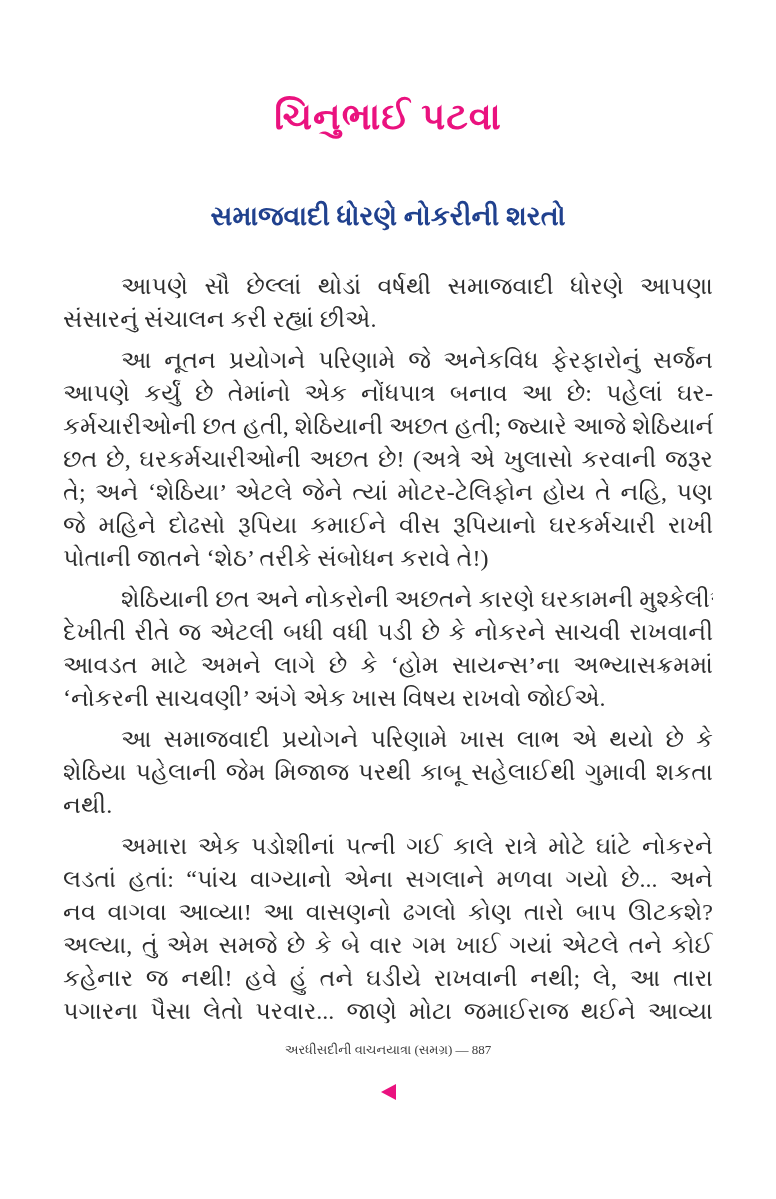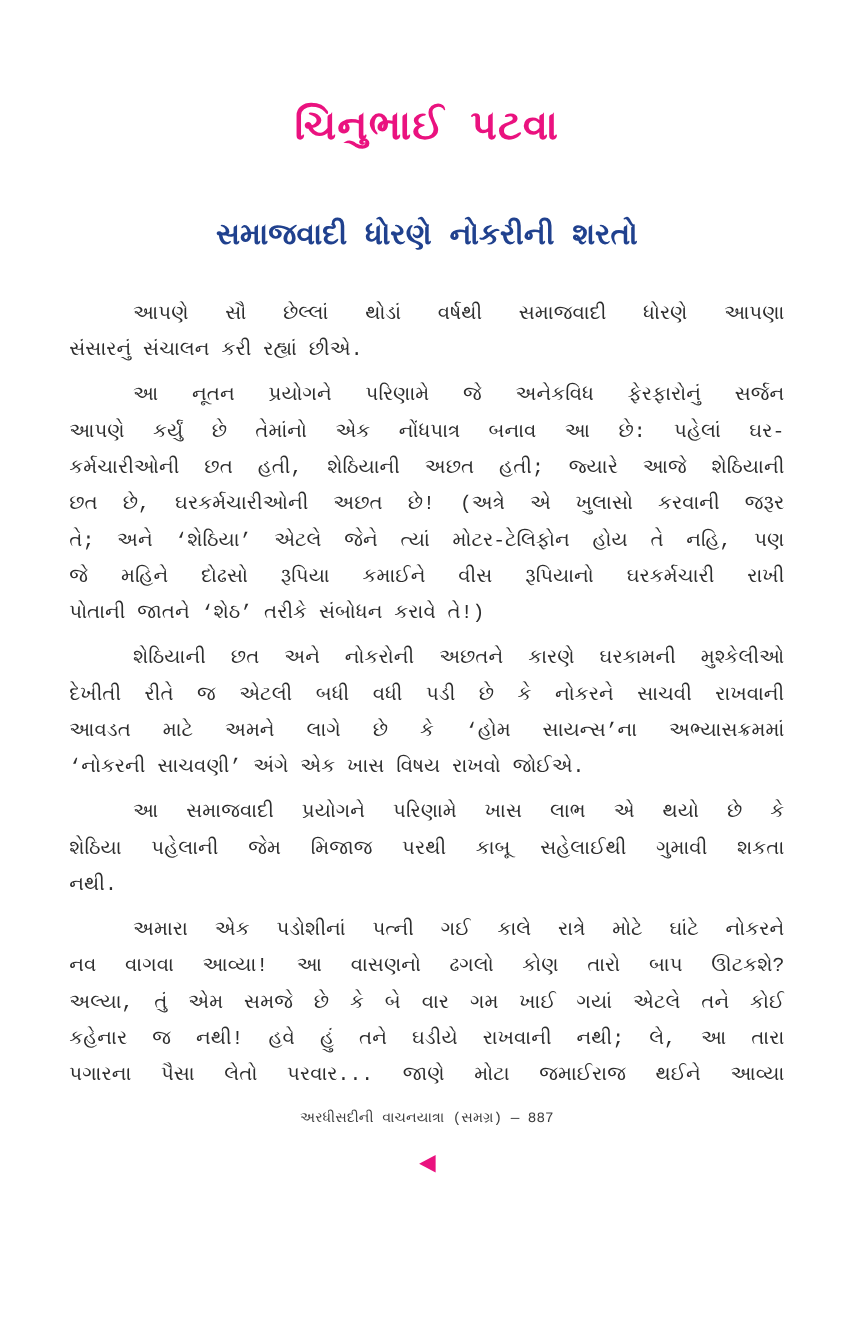--- a/index.html
+++ b/index.html
@@ -5,21 +5,21 @@
   html, body {
     margin: 0;
     padding: 0;
     background: #ffffff;
   }
   .page {
     position: relative;
     width: 776px;
     height: 1199px;
     background: #ffffff;
-    font-family: Liberation Mono, monospace;
+    font-family: Liberation Serif, serif;
     overflow: hidden;
   }
   .author-title {
     margin: 0;
     padding-top: 96px;
     text-align: center;
     font-size: 37px;
     line-height: 42px;
     font-weight: bold;
     color: #ea127f;
@@ -31,21 +31,21 @@
     text-align: center;
     font-size: 27px;
     line-height: 40px;
     font-weight: bold;
     color: #20418e;
   }
   .body-text {
     margin: 34px 63px 0 63px;
     width: 650px;
     color: #2d2d2d;
-    font-size: 18px;
+    font-size: 24px;
   }
   .para {
     margin: 0 0 8px 0;
   }
   .para:last-child { margin-bottom: 0; }
   .line {
     line-height: 33px;
     height: 33px;
     overflow: hidden;
     text-align: justify;
@@ -107,20 +107,21 @@
         <div class="line">આવડત માટે અમને લાગે છે કે ‘હોમ સાયન્સ’ના અભ્યાસક્રમમાં</div>
         <div class="line last">‘નોકરની સાચવણી’ અંગે એક ખાસ વિષય રાખવો જોઈએ.</div>
       </div>
       <div class="para">
         <div class="line first">આ સમાજવાદી પ્રયોગને પરિણામે ખાસ લાભ એ થયો છે કે</div>
         <div class="line">શેઠિયા પહેલાની જેમ મિજાજ પરથી કાબૂ સહેલાઈથી ગુમાવી શકતા</div>
         <div class="line last">નથી.</div>
       </div>
       <div class="para">
         <div class="line first">અમારા એક પડોશીનાં પત્ની ગઈ કાલે રાત્રે મોટે ઘાંટે નોકરને</div>
+        <div class="line">લડતાં હતાં: “પાંચ વાગ્યાનો એના સગલાને મળવા ગયો છે... અને</div>
         <div class="line">નવ વાગવા આવ્યા! આ વાસણનો ઢગલો કોણ તારો બાપ ઊટકશે?</div>
         <div class="line">અલ્યા, તું એમ સમજે છે કે બે વાર ગમ ખાઈ ગયાં એટલે તને કોઈ</div>
         <div class="line">કહેનાર જ નથી! હવે હું તને ઘડીયે રાખવાની નથી; લે, આ તારા</div>
         <div class="line">પગારના પૈસા લેતો પરવાર... જાણે મોટા જમાઈરાજ થઈને આવ્યા</div>
       </div>
     </div>
 
   <div class="footer">અરધીસદીની વાચનયાત્રા (સમગ્ર) — 887</div>
 
   <div class="nav-triangle-wrap">

